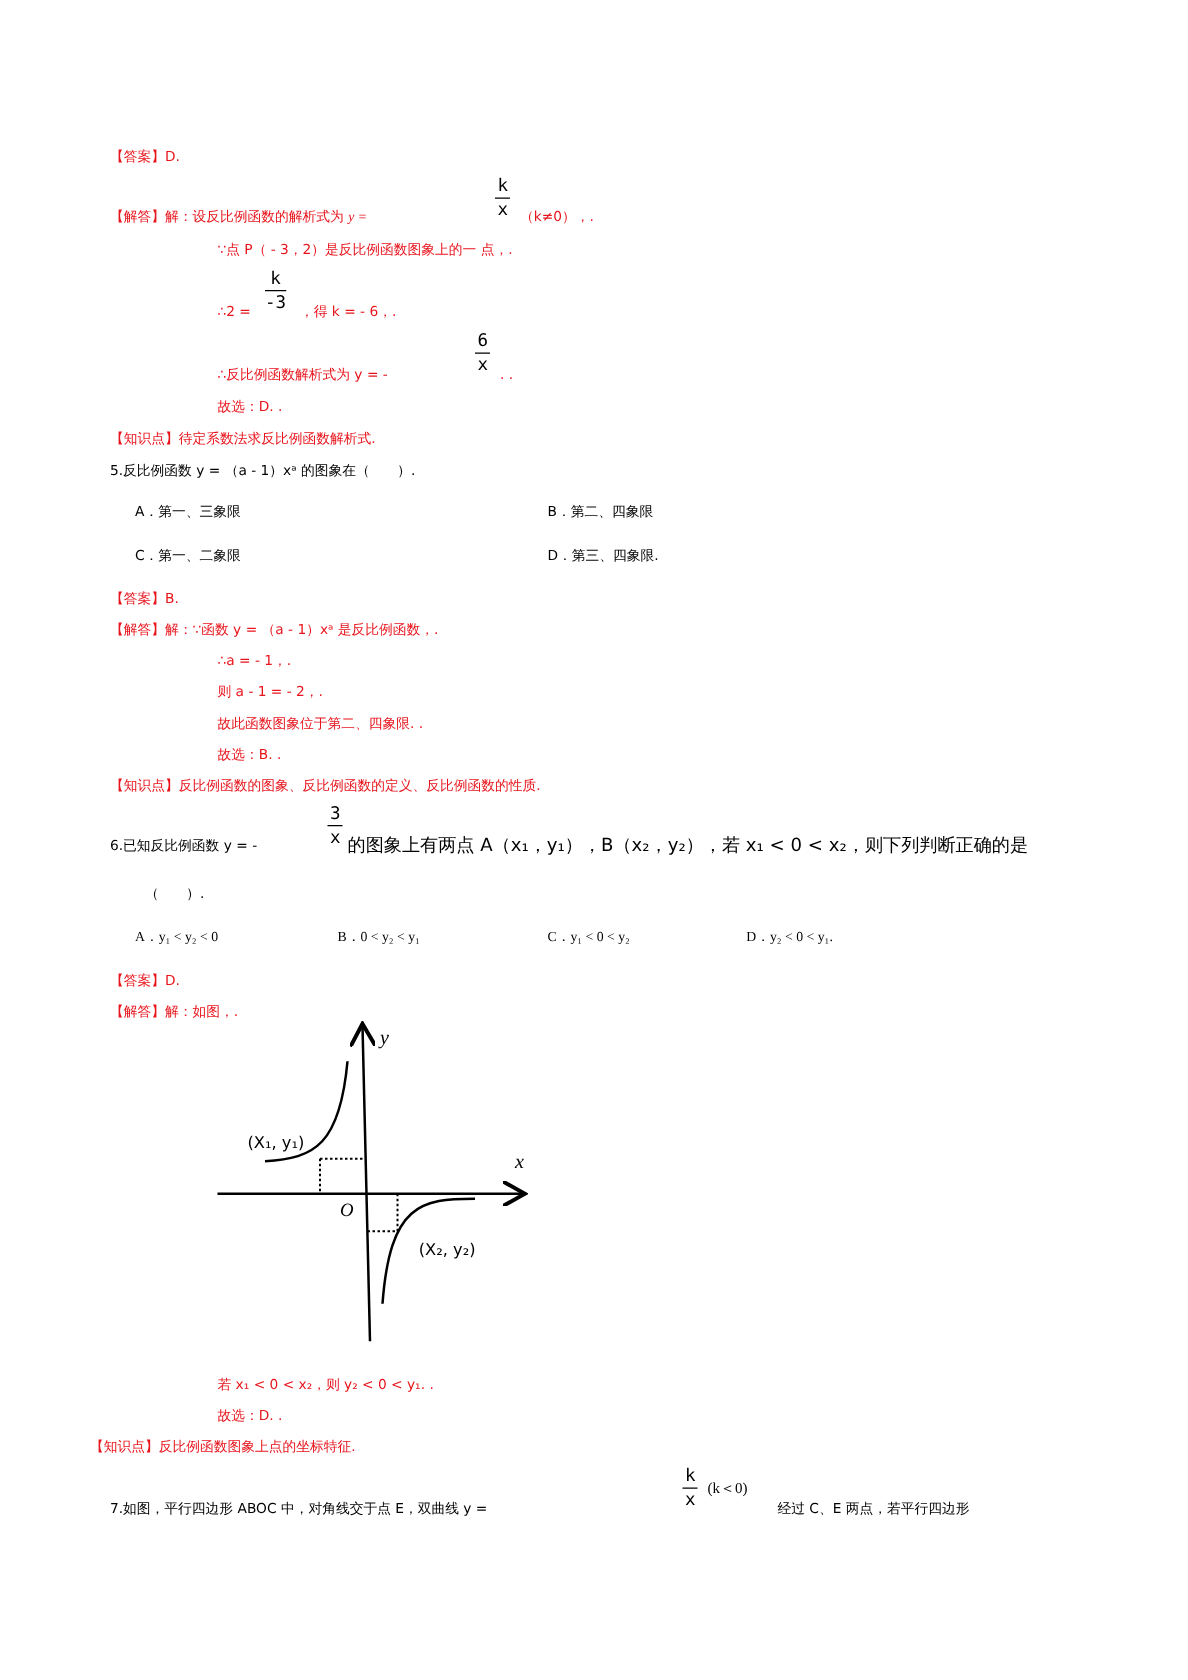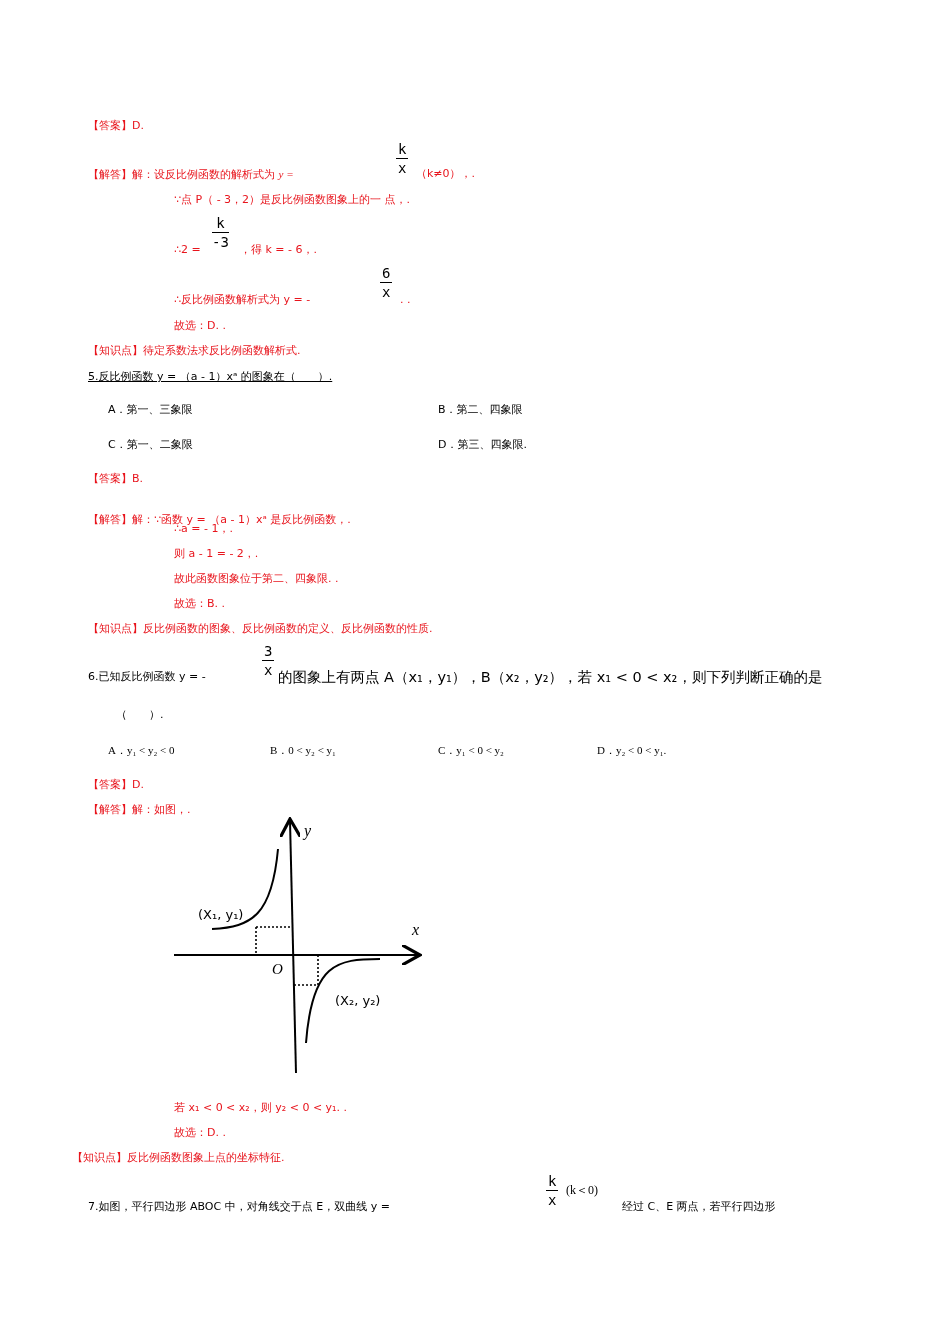--- a/index.html
+++ b/index.html
@@ -42,28 +42,28 @@
 <div class="frac" style="left:380px;top:264px;">
   <span class="num">6</span>
   <span class="den">x</span>
 </div>
 <div class="line red" style="left:174px;top:290px;">∴反比例函数解析式为 y = -</div>
 <div class="line red" style="left:400px;top:290px;">. .</div>
 
 <div class="line red" style="left:174px;top:316px;">故选：D. .</div>
 <div class="line red" style="left:88px;top:341px;">【知识点】待定系数法求反比例函数解析式.</div>
 
-<div class="line blk" style="left:88px;top:367px;text-decoration:underline;">5.反比例函数 y = （a - 1）xᵃ 的图象在（　　）.</div>
+<div class="line blk" style="left:88px;top:367px;">5.反比例函数 y = （a - 1）xᵃ 的图象在（　　）.</div>
 <div class="line blk" style="left:108px;top:400px;">A．第一、三象限</div>
 <div class="line blk" style="left:438px;top:400px;">B．第二、四象限</div>
 <div class="line blk" style="left:108px;top:435px;">C．第一、二象限</div>
 <div class="line blk" style="left:438px;top:435px;">D．第三、四象限.</div>
 
 <div class="line red" style="left:88px;top:469px;">【答案】B.</div>
-<div class="line red" style="left:88px;top:494px;margin-top:16px;">【解答】解：∵函数 y = （a - 1）xᵃ 是反比例函数，.</div>
+<div class="line red" style="left:88px;top:494px;">【解答】解：∵函数 y = （a - 1）xᵃ 是反比例函数，.</div>
 <div class="line red" style="left:174px;top:519px;">∴a = - 1，.</div>
 <div class="line red" style="left:174px;top:544px;text-align:right;">则 a - 1 = - 2，.</div>
 <div class="line red" style="left:174px;top:569px;">故此函数图象位于第二、四象限. .</div>
 <div class="line red" style="left:174px;top:594px;">故选：B. .</div>
 <div class="line red" style="left:88px;top:619px;">【知识点】反比例函数的图象、反比例函数的定义、反比例函数的性质.</div>
 
 <div class="frac" style="left:262px;top:642px;">
   <span class="num">3</span>
   <span class="den">x</span>
 </div>

